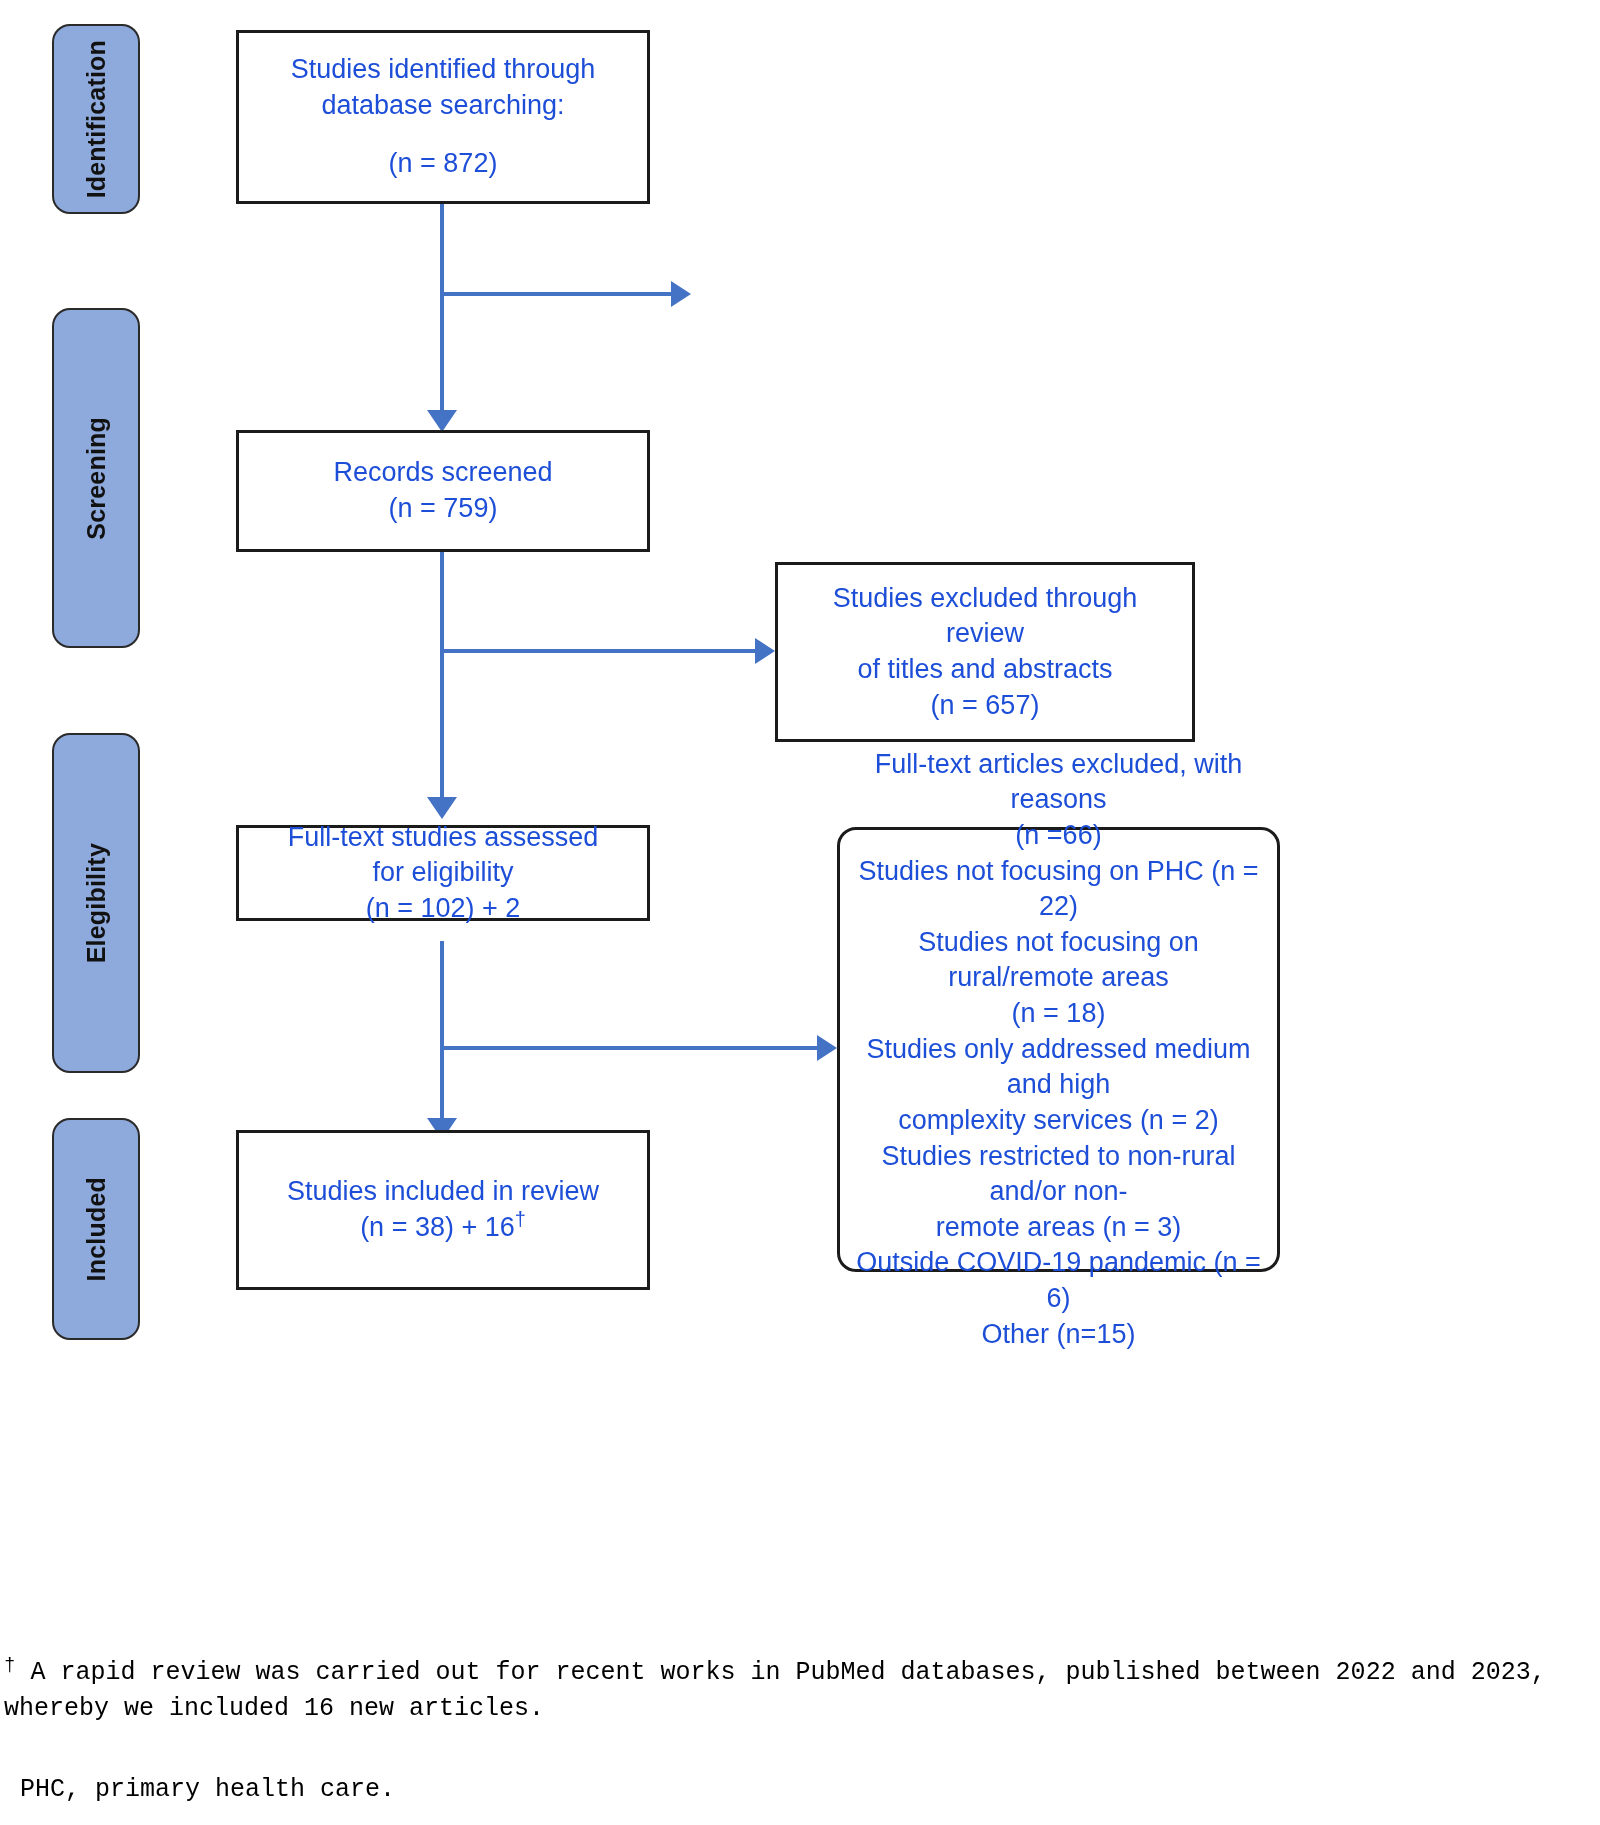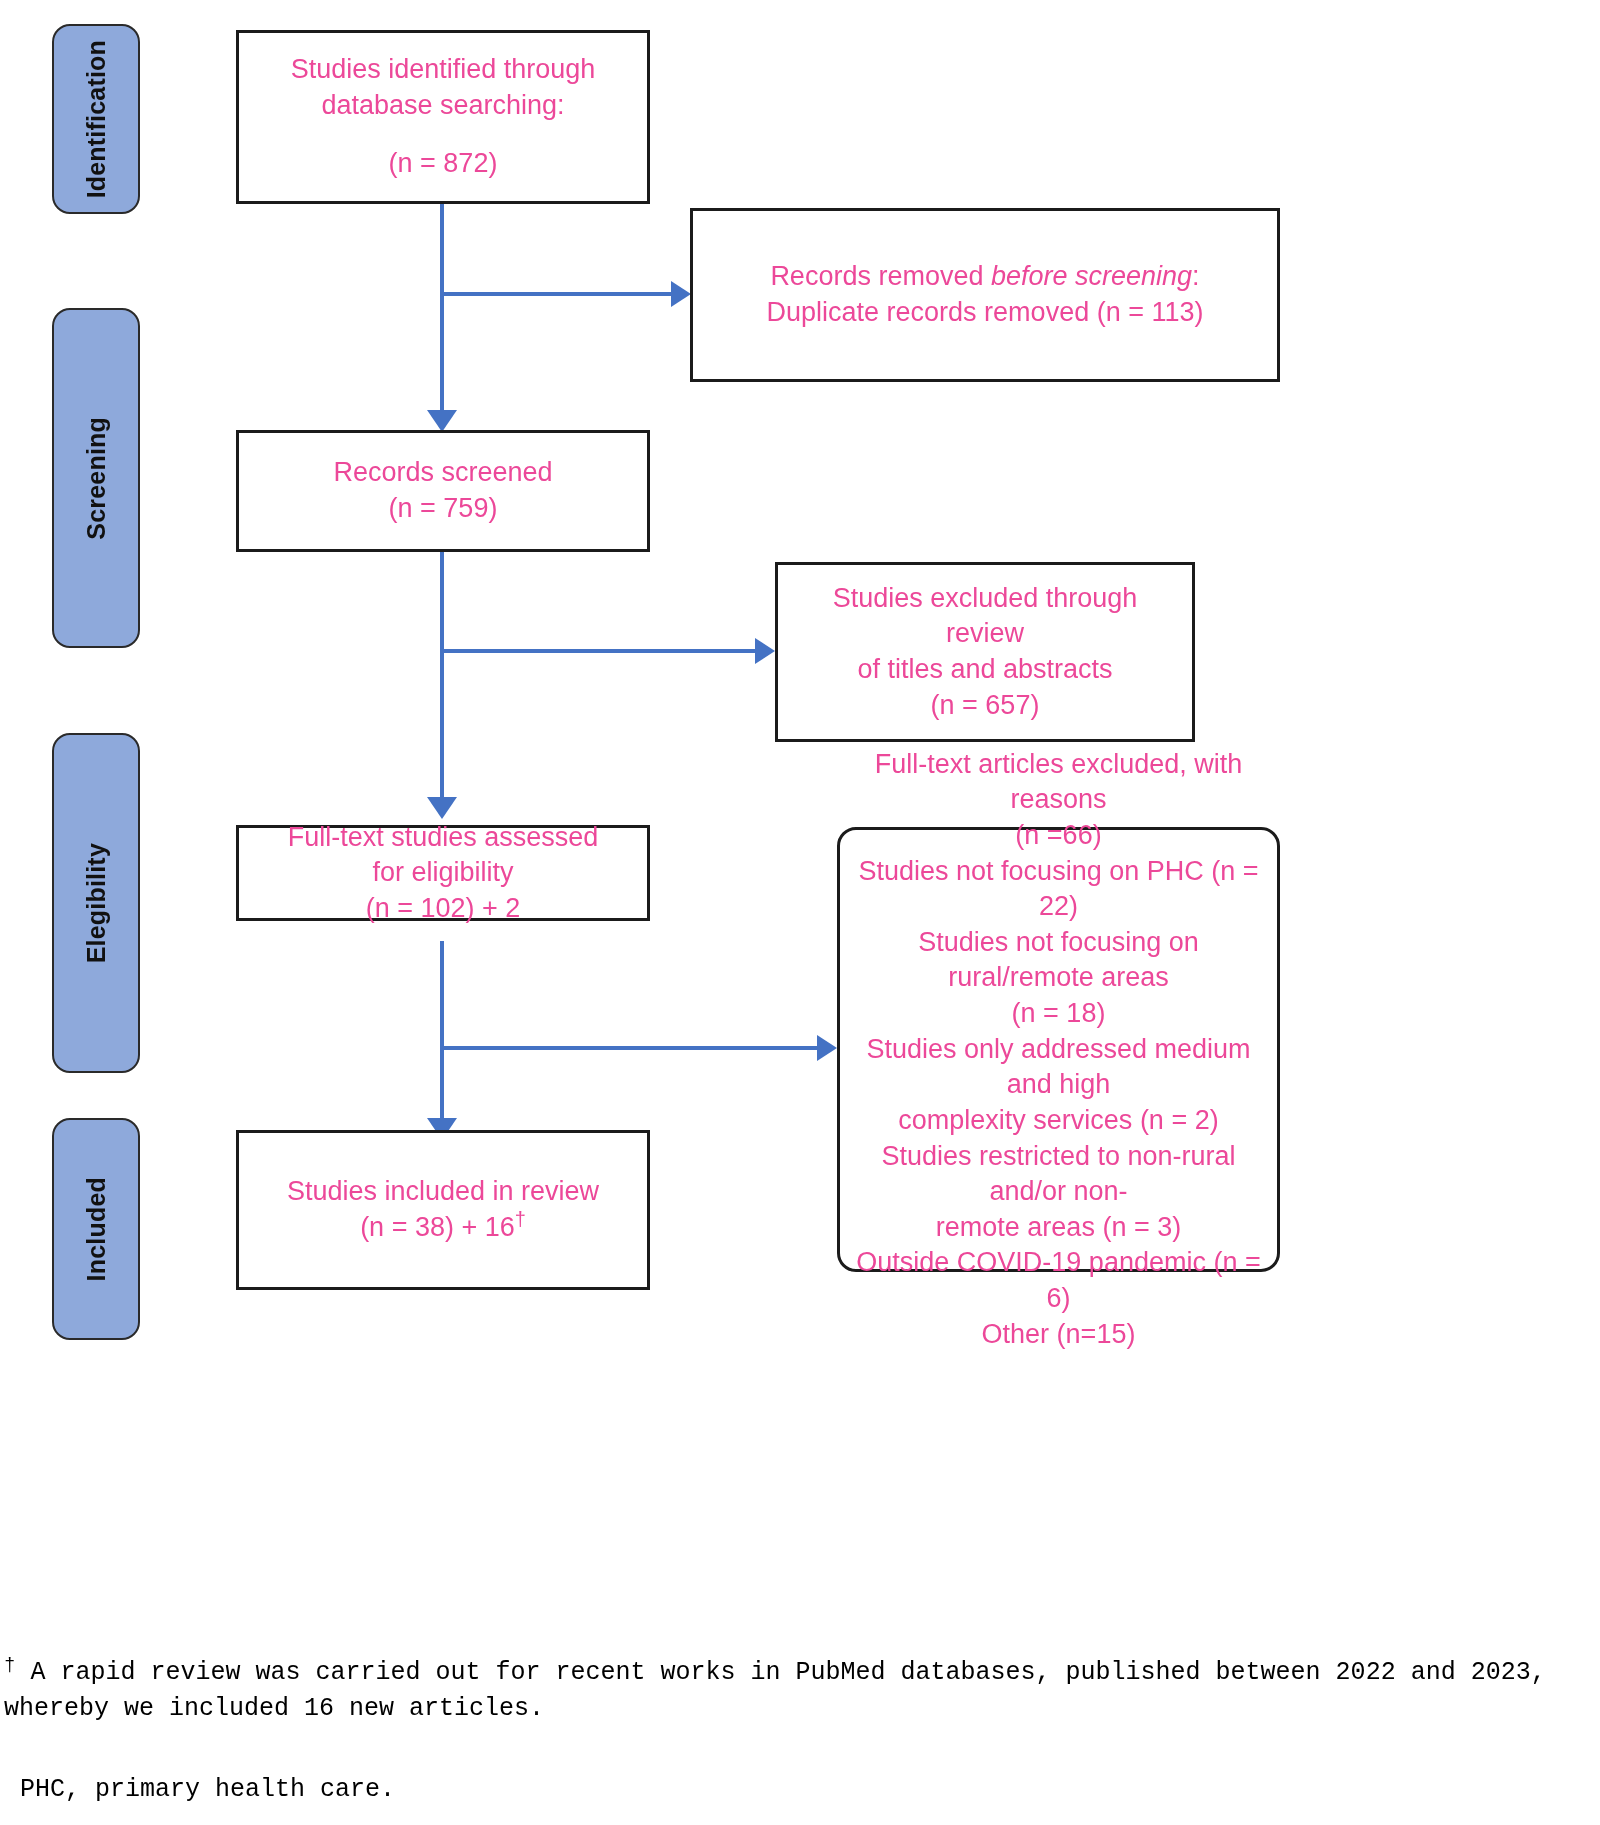--- a/index.html
+++ b/index.html
@@ -50,21 +50,21 @@
     box-sizing: border-box;
     display: flex;
     align-items: center;
     justify-content: center;
     text-align: center;
     padding: 6px 14px;
   }
   .flow-box .box-text {
     font-size: 27px;
     line-height: 1.32;
-    color: #ec4899;
+    color: #1d4ed8;
     text-align: center;
     width: 100%;
   }
   .flow-box .box-text .ital { font-style: italic; }
   .flow-box .box-text .sup {
     font-size: 20px;
     vertical-align: super;
     line-height: 0;
   }
   .spacer-line { display: block; height: 0.85em; }
@@ -135,26 +135,20 @@
       <span>(n = 872)</span>
     </div>
   </div>
 
   <div class="conn conn-v" style="left:440px; top:204px; width:4px; height:214px;"></div>
   <div class="arrowhead arrow-down" style="left:427px; top:410px;"></div>
 
   <div class="conn conn-h" style="left:440px; top:292px; width:234px; height:4px;"></div>
   <div class="arrowhead arrow-right" style="left:671px; top:281px;"></div>
 
-  <div class="flow-box" style="left:690px; top:208px; width:590px; height:174px;">
-    <div class="box-text">
-      <span>Records removed </span><span class="ital">before screening</span><span>:</span><br>
-      <span>Duplicate records removed (n = 113)</span>
-    </div>
-  </div>
 
   <div class="flow-box" style="left:236px; top:430px; width:414px; height:122px;">
     <div class="box-text">
       <span>Records screened</span><br>
       <span>(n = 759)</span>
     </div>
   </div>
 
   <div class="conn conn-v" style="left:440px; top:552px; width:4px; height:253px;"></div>
   <div class="arrowhead arrow-down" style="left:427px; top:797px;"></div>

